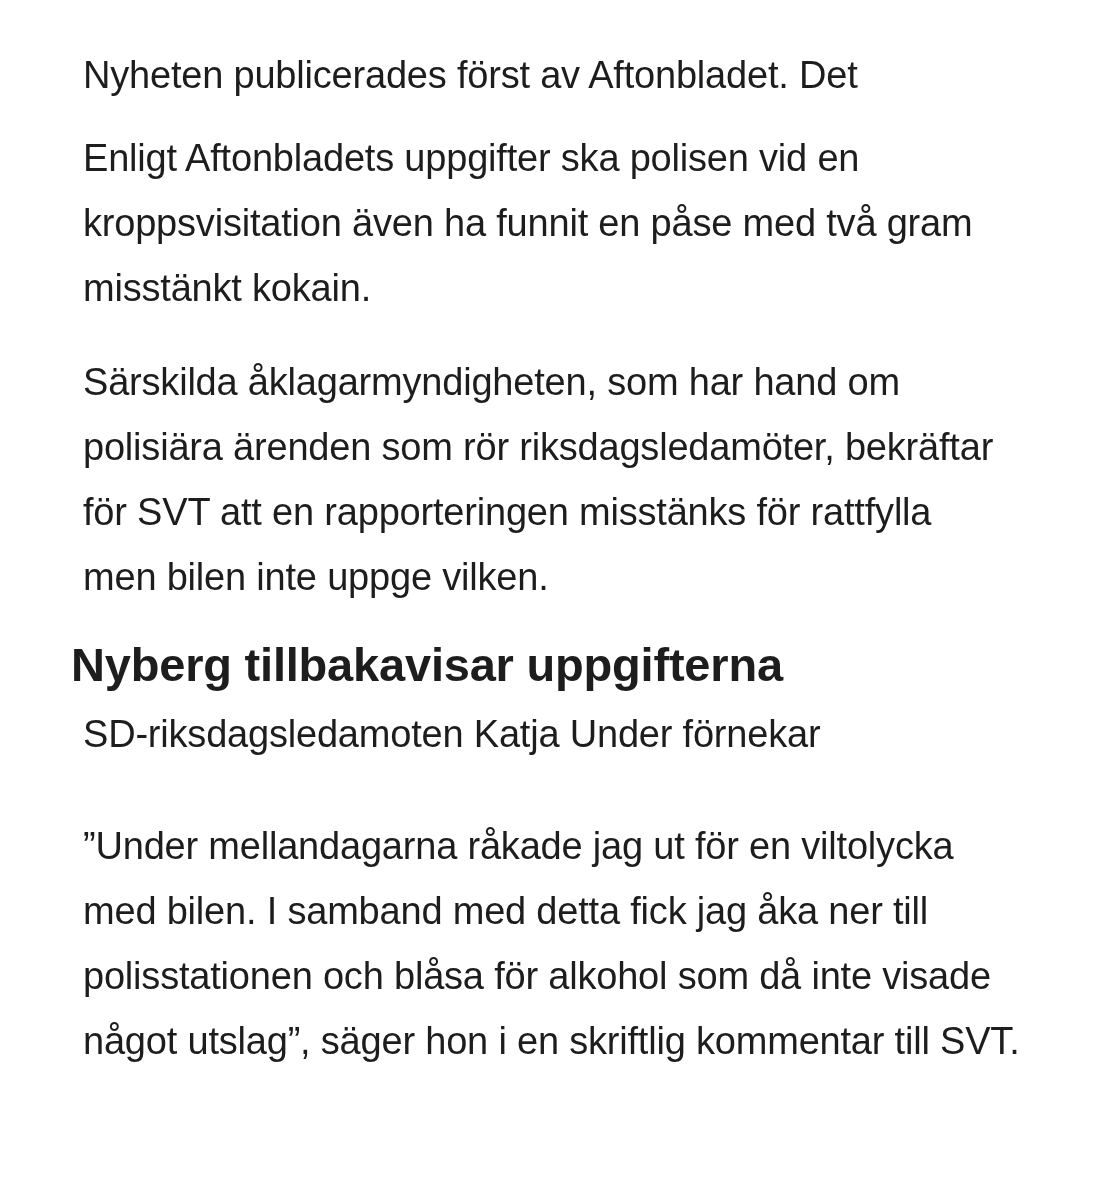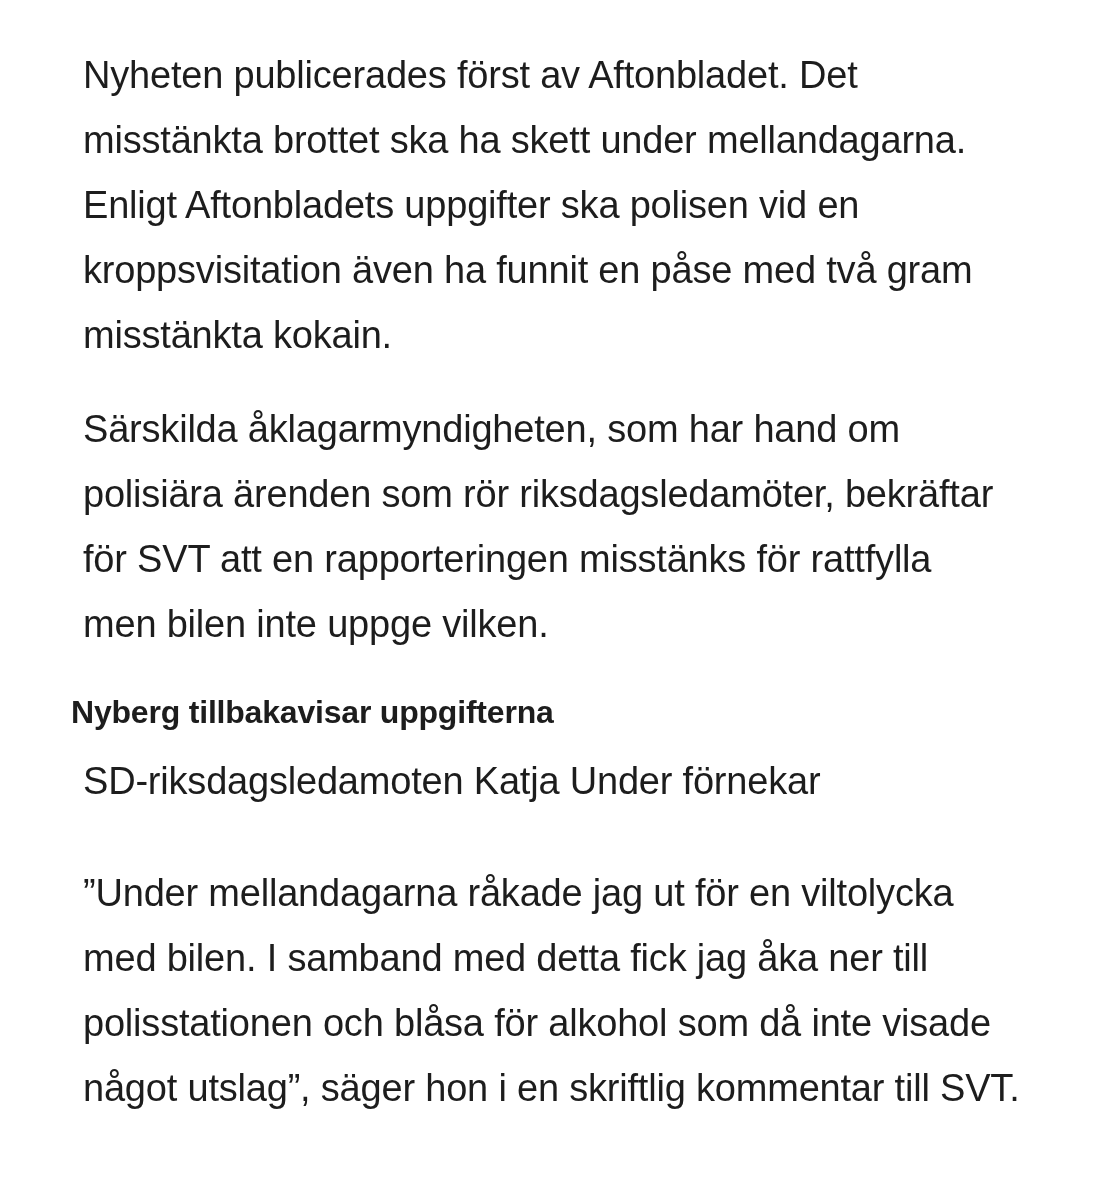--- a/index.html
+++ b/index.html
@@ -20,39 +20,39 @@
     margin: 0 0 29px 0;
   }
   .line {
     font-size: 38px;
     line-height: 65px;
     letter-spacing: -0.2px;
     white-space: nowrap;
     font-weight: 400;
   }
   .heading {
-    font-size: 32px;
+    font-size: 47px;
     font-weight: 700;
     line-height: 52px;
     letter-spacing: -0.2px;
     margin: 5px 0 11px 0;
     white-space: nowrap;
   }
 </style>
 </head>
 <body>
 
 <main class="article">
 
   <p class="para">
     <span class="line">Nyheten publicerades först av Aftonbladet. Det</span><br>
-    <span class="line">misstänkta brottet ska ha skett under mellandagarna.</span><br>
+    <br>
     <span class="line">Enligt Aftonbladets uppgifter ska polisen vid en</span><br>
     <span class="line">kroppsvisitation även ha funnit en påse med två gram</span><br>
-    <span class="line">misstänkta kokain.</span>
+    <span class="line">misstänkt kokain.</span>
   </p>
 
   <p class="para">
     <span class="line">Särskilda åklagarmyndigheten, som har hand om</span><br>
     <span class="line">polisiära ärenden som rör riksdagsledamöter, bekräftar</span><br>
     <span class="line">för SVT att en rapporteringen misstänks för rattfylla</span><br>
     <span class="line">men bilen inte uppge vilken.</span>
   </p>
 
   <h2 class="heading">Nyberg tillbakavisar uppgifterna</h2>

